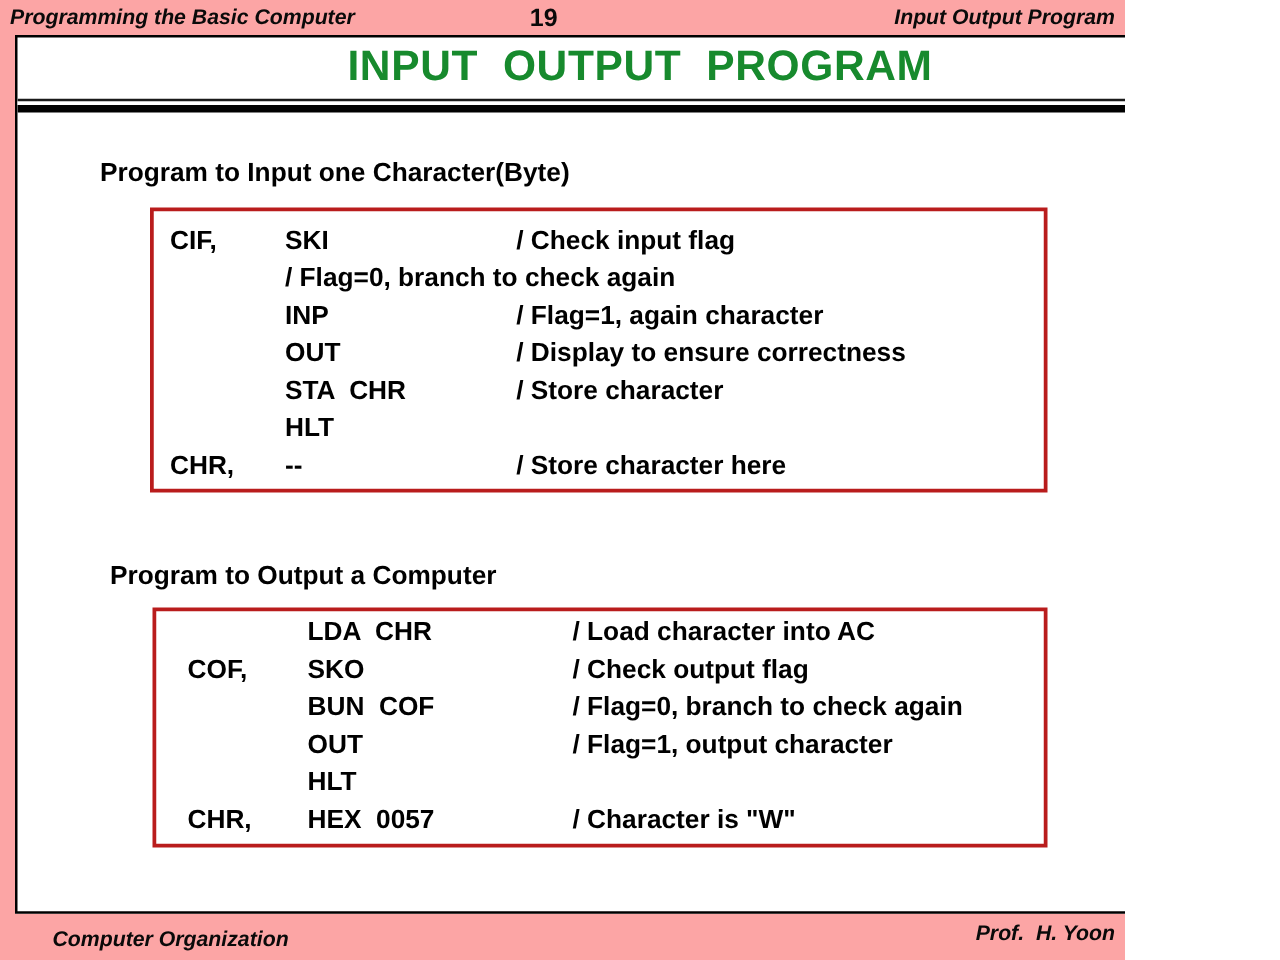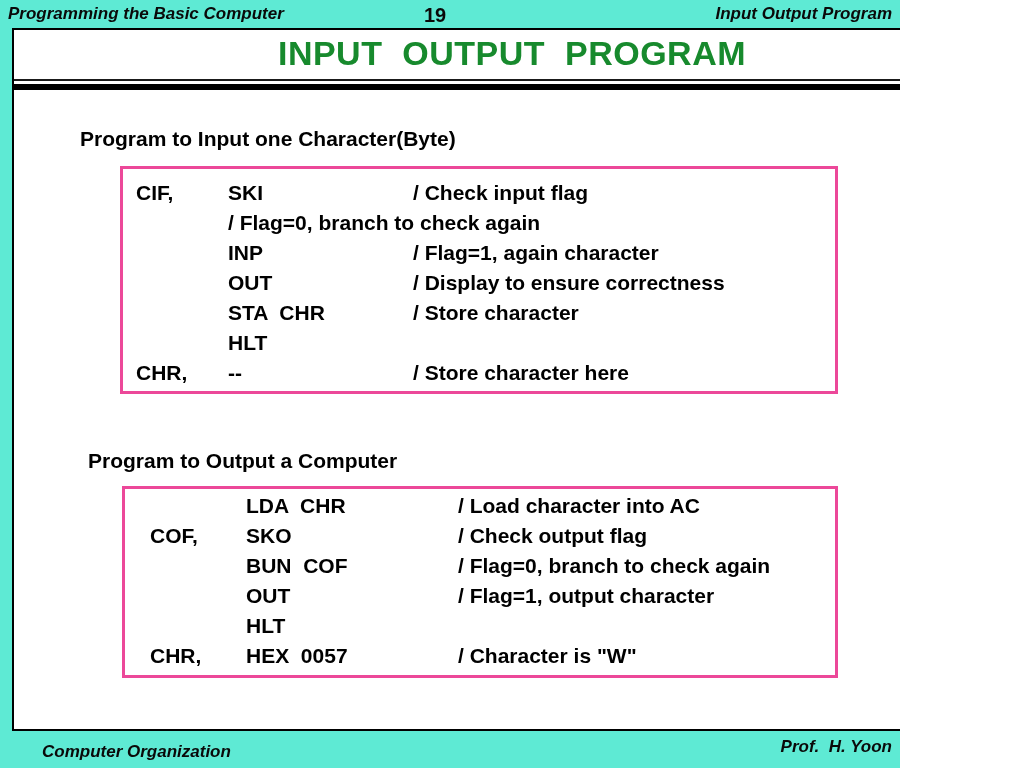--- a/index.html
+++ b/index.html
@@ -5,21 +5,21 @@
   html, body {
     margin: 0;
     padding: 0;
     background: #ffffff;
     font-family: "Liberation Sans", sans-serif;
   }
   .page {
     position: relative;
     width: 900px;
     height: 768px;
-    background: #5eead4;
+    background: #fca5a5;
     overflow: hidden;
   }
 
   
   .page-header { position: absolute; top: 0; left: 0; width: 100%; height: 28px; }
   .ph-left {
     position: absolute; left: 8px; top: 4px;
     font-size: 17px; font-weight: bold; font-style: italic; color: #0a0a0a;
   }
   .ph-center {
@@ -58,21 +58,21 @@
     position: absolute;
     font-size: 21px; font-weight: bold; color: #000;
     white-space: pre;
   }
   .h1 { left: 66px; top: 97px; text-align: center; }
   .h2 { left: 74px; top: 419px; }
 
   
   .codebox {
     position: absolute;
-    border: 3px solid #ec4899;
+    border: 3px solid #b91c1c;
     box-sizing: border-box;
     background: #fff;
   }
   .box1 { left: 106px; top: 136px; width: 718px; height: 228px; padding: 9px 0 0 13px; }
   .box2 { left: 108px; top: 456px; width: 716px; height: 192px; padding: 2px 0 0 25px; }
 
   .code-row {
     display: flex;
     line-height: 30px;
     font-size: 21px;

